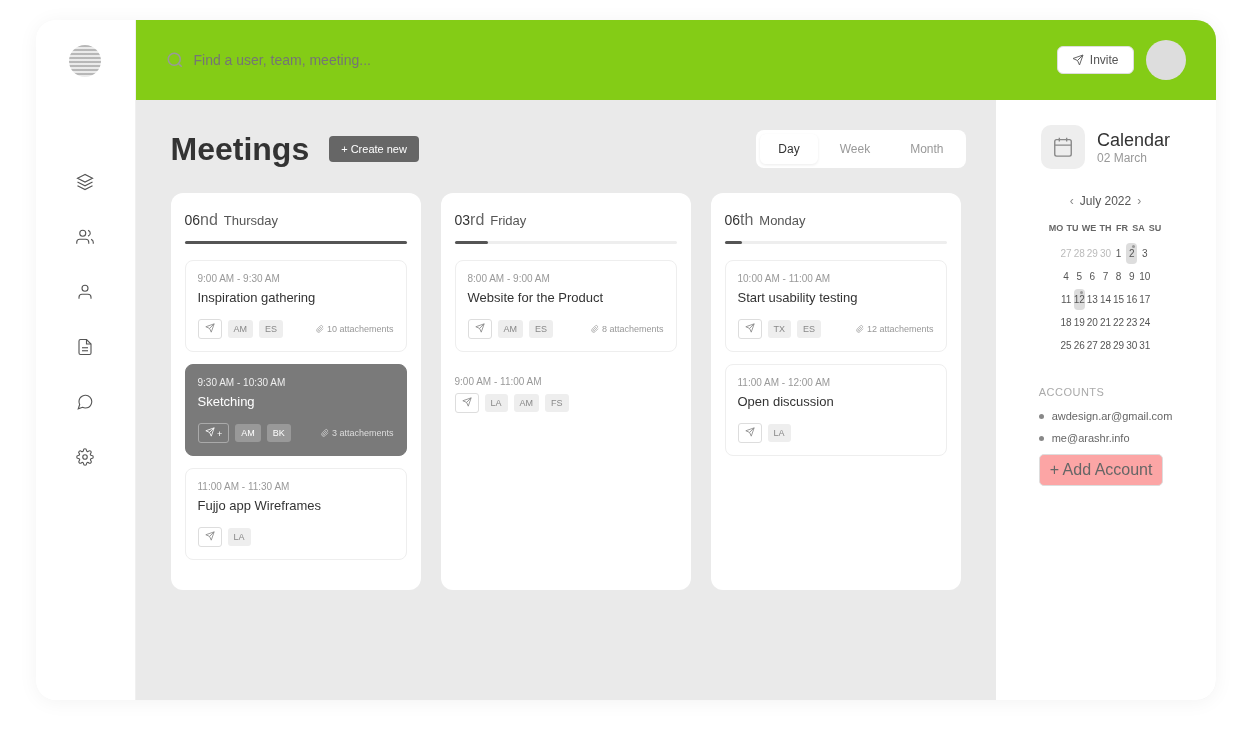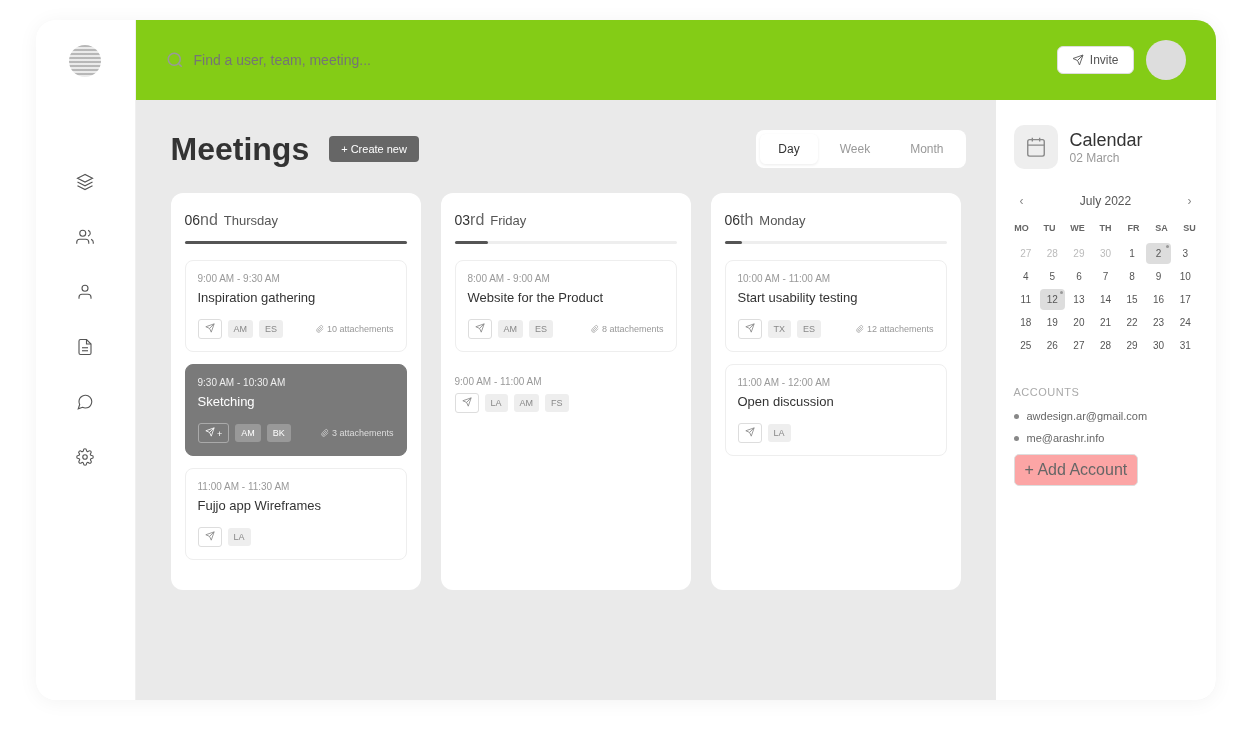--- a/index.html
+++ b/index.html
@@ -47,30 +47,30 @@
 .meeting.active .meeting-title { color: #fff; }
 .meeting-footer { display: flex; align-items: center; gap: 6px; }
 .tag { background: #eee; color: #888; font-size: 9px; padding: 4px 6px; border-radius: 3px; }
 .tag.send { background: #fff; border: 1px solid #ddd; padding: 3px 6px; }
 .meeting.active .tag { background: #999; color: #fff; }
 .meeting.active .tag.send { background: transparent; border-color: #aaa; color: #fff; }
 .attach { margin-left: auto; font-size: 9px; color: #999; display: flex; align-items: center; gap: 3px; }
 .meeting.active .attach { color: #ddd; }
 
 
-.right-panel { width: 220px; background: #fff; padding: 25px 18px; margin: -30px -35px -30px 30px; display: flex; flex-direction: column; }
+.right-panel { width: 220px; background: #fff; padding: 25px 18px; margin: -30px -35px -30px 30px; display: flex; flex-direction: column; align-items: center; }
 .cal-header { display: flex; align-items: center; gap: 12px; margin-bottom: 25px; }
 .cal-icon { width: 44px; height: 44px; background: #eee; border-radius: 10px; display: flex; align-items: center; justify-content: center; }
 .cal-icon svg { width: 22px; height: 22px; stroke: #888; fill: none; stroke-width: 1.5; }
 .cal-title { font-size: 18px; font-weight: 500; color: #333; }
 .cal-date { font-size: 12px; color: #999; }
 
 .month-nav { display: flex; align-items: center; justify-content: space-between; margin-bottom: 15px; font-size: 12px; color: #555; }
 .month-arrow { cursor: pointer; color: #888; width: 16px; text-align: center; }
-.weekdays { display: grid; grid-template-columns: repeat(7, 1fr); gap: 12px; margin-bottom: 10px; }
+.weekdays { display: grid; grid-template-columns: repeat(7, 1fr); gap: 2px; margin-bottom: 10px; }
 .wd { font-size: 9px; color: #666; font-weight: 600; text-align: center; }
 .days { display: grid; grid-template-columns: repeat(7, 1fr); gap: 2px; }
 .day { font-size: 10px; color: #555; text-align: center; padding: 5px 0; border-radius: 4px; cursor: pointer; position: relative; }
 .day.dim { color: #bbb; }
 .day.sel { background: #ddd; }
 .day.dot::after { content: ''; position: absolute; top: 2px; right: 2px; width: 3px; height: 3px; background: #999; border-radius: 50%; }
 
 .accounts { margin-top: 30px; }
 .acc-title { font-size: 11px; color: #aaa; letter-spacing: 0.5px; margin-bottom: 12px; }
 .acc-item { font-size: 11px; color: #666; margin-bottom: 10px; display: flex; align-items: center; gap: 8px; }

